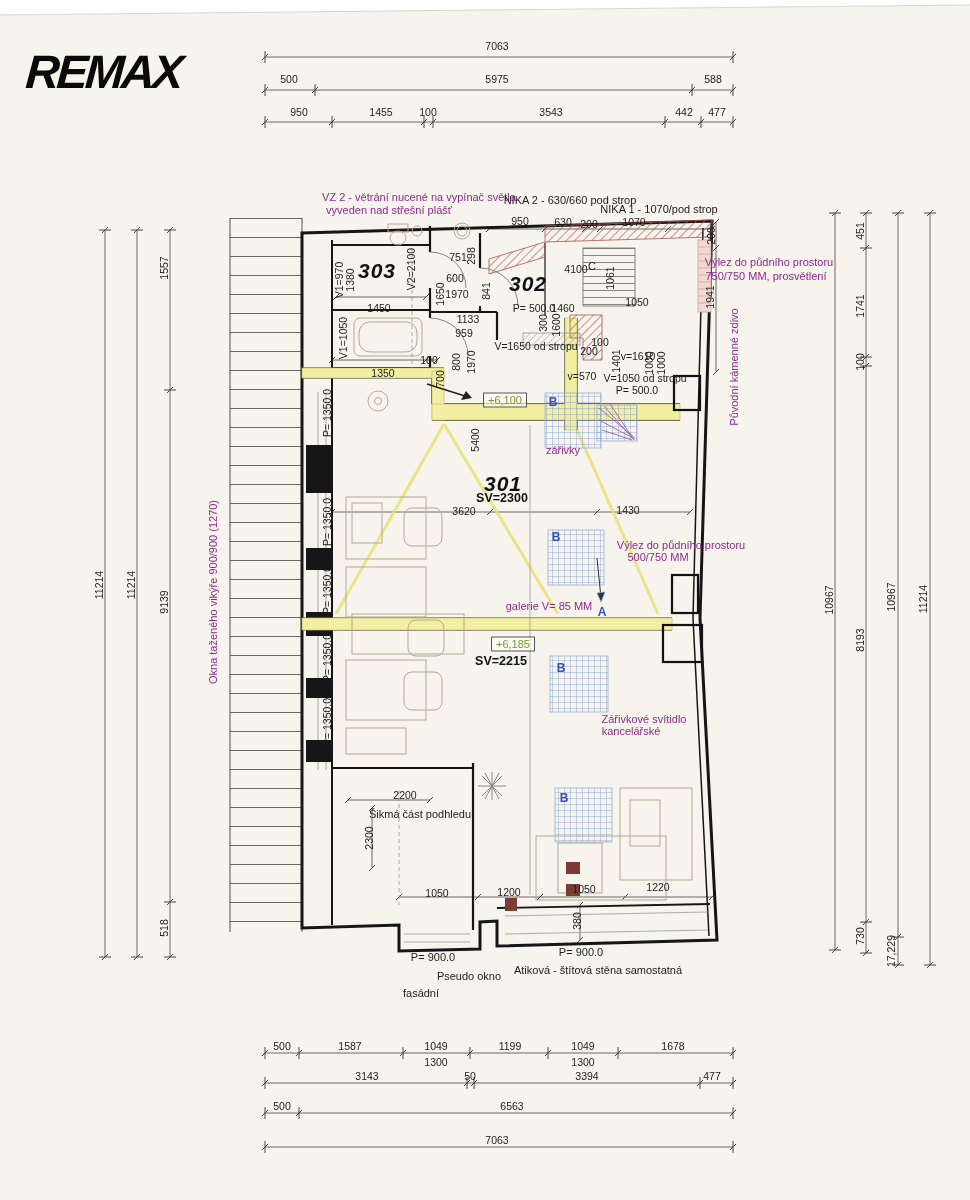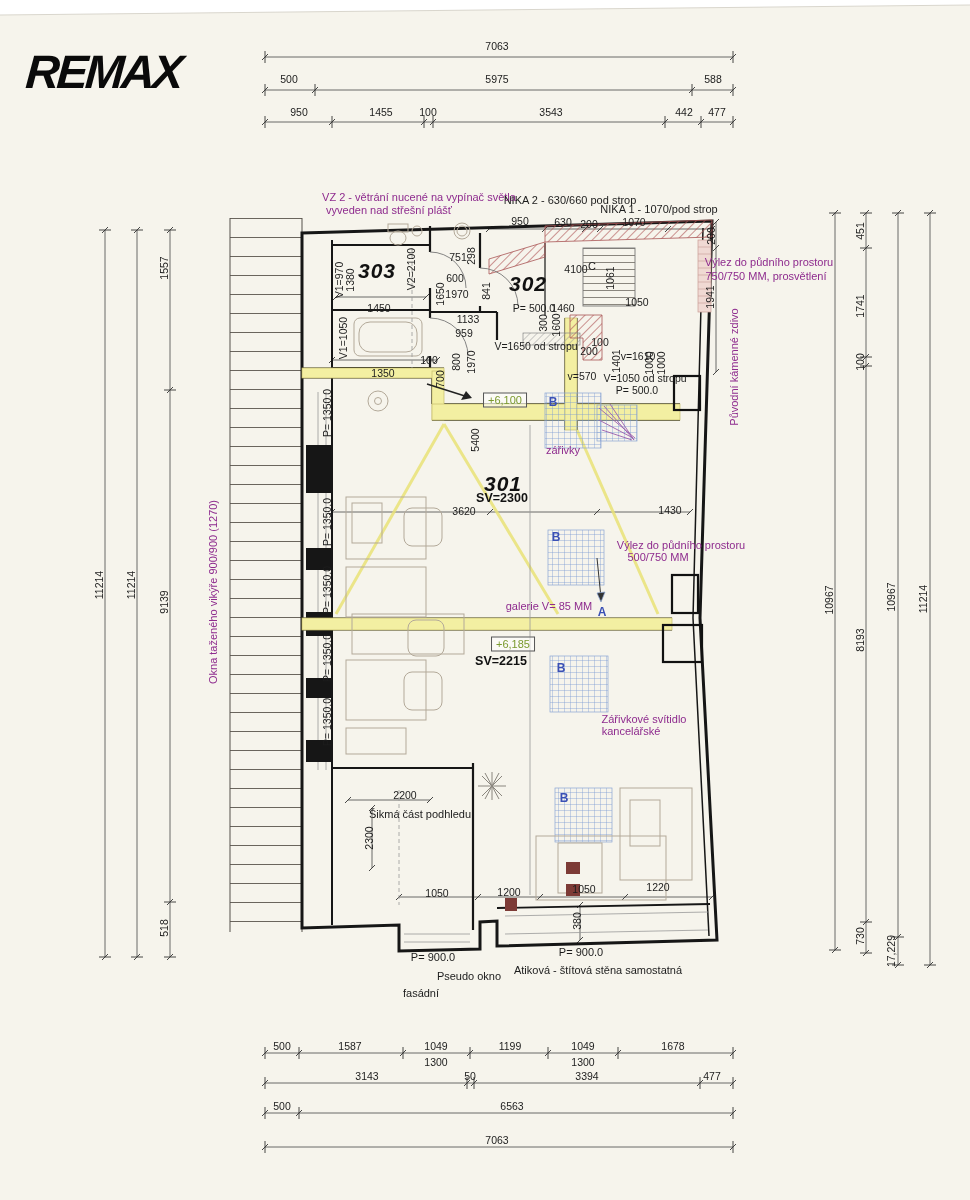--- a/index.html
+++ b/index.html
@@ -293,21 +293,21 @@
       <div class="lbl dim" style="left: 661px; top: 363px; transform: translate(-50%, -50%) rotate(-90deg);">1000</div>
       <div class="lbl dim" style="left: 645px; top: 378px; transform: translate(-50%, -50%) rotate(0deg);">V=1050 od stropu</div>
       <div class="lbl dim" style="left: 637px; top: 390px; transform: translate(-50%, -50%) rotate(0deg);">P= 500.0</div>
       <div class="lbl dim" style="left: 582px; top: 376px; transform: translate(-50%, -50%) rotate(0deg);">v=570</div>
       <div class="lbl green" style="left: 505px; top: 400px; transform: translate(-50%, -50%) rotate(0deg);">+6,100</div>
       <div class="lbl blue" style="left: 553px; top: 402px; transform: translate(-50%, -50%) rotate(0deg);">B</div>
       <div class="lbl purple" style="left: 563px; top: 450px; transform: translate(-50%, -50%) rotate(0deg);">zářivky</div>
       <div class="lbl room" style="left: 503px; top: 483px; transform: translate(-50%, -50%) rotate(0deg);">301</div>
       <div class="lbl sv" style="left: 502px; top: 498px; transform: translate(-50%, -50%) rotate(0deg);">SV=2300</div>
       <div class="lbl dim" style="left: 464px; top: 511px; transform: translate(-50%, -50%) rotate(0deg);">3620</div>
-      <div class="lbl dim" style="left: 628px; top: 510px; transform: translate(-50%, -50%) rotate(0deg); margin-left: 42px;">1430</div>
+      <div class="lbl dim" style="left: 628px; top: 510px; transform: translate(-50%, -50%) rotate(0deg);">1430</div>
       <div class="lbl dim" style="left: 475px; top: 440px; transform: translate(-50%, -50%) rotate(-90deg);">5400</div>
       <div class="lbl purple" style="left: 681px; top: 545px; transform: translate(-50%, -50%) rotate(0deg);">Výlez do půdního prostoru</div>
       <div class="lbl purple" style="left: 658px; top: 557px; transform: translate(-50%, -50%) rotate(0deg);">500/750 MM</div>
       <div class="lbl purple" style="left: 549px; top: 606px; transform: translate(-50%, -50%) rotate(0deg);">galerie V= 85 MM</div>
       <div class="lbl blue" style="left: 602px; top: 612px; transform: translate(-50%, -50%) rotate(0deg);">A</div>
       <div class="lbl green" style="left: 513px; top: 644px; transform: translate(-50%, -50%) rotate(0deg);">+6,185</div>
       <div class="lbl sv" style="left: 501px; top: 661px; transform: translate(-50%, -50%) rotate(0deg);">SV=2215</div>
       <div class="lbl blue" style="left: 556px; top: 537px; transform: translate(-50%, -50%) rotate(0deg);">B</div>
       <div class="lbl blue" style="left: 561px; top: 668px; transform: translate(-50%, -50%) rotate(0deg);">B</div>
       <div class="lbl blue" style="left: 564px; top: 798px; transform: translate(-50%, -50%) rotate(0deg);">B</div>

